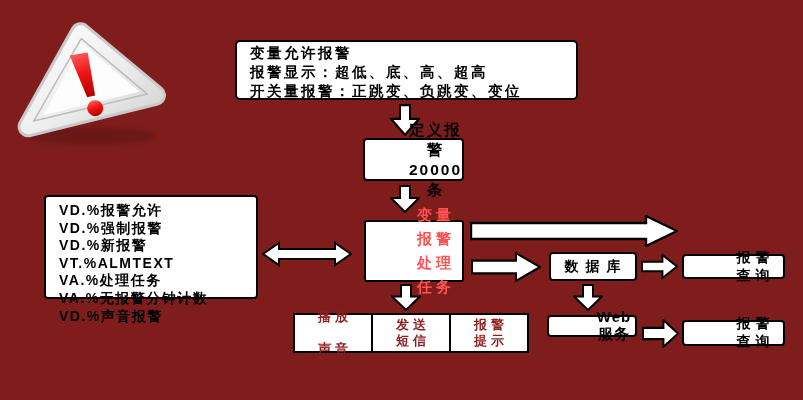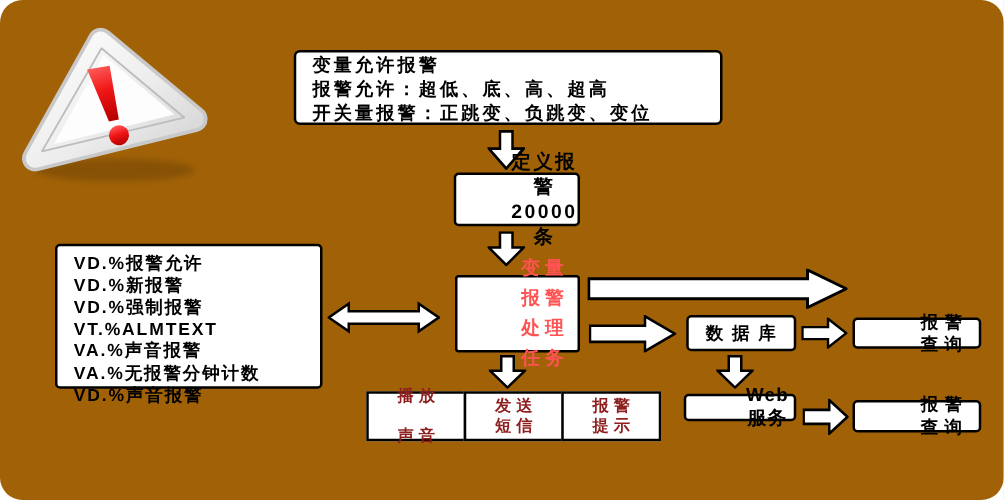--- a/index.html
+++ b/index.html
@@ -6,23 +6,22 @@
   html, body { background: #fff; }
   body {
     font-family: "Liberation Sans", "DejaVu Sans", sans-serif;
     font-weight: bold;
     color: #000;
   }
   .stage {
     position: relative;
     width: 803px;
     height: 400px;
-    background: #a16207;
+    background: #7f1d1d;
     overflow: hidden;
-    border-radius: 18px;
   }
   .box {
     position: absolute;
     background: #fff;
     border: 2px solid #000;
     border-radius: 5px;
     padding-left: 44px;
   }
   .center-text {
     display: flex;
@@ -53,21 +52,21 @@
 
   
   .task-box {
     left: 364px; top: 220px; width: 100px; height: 62px;
     font-size: 15px; line-height: 24px; letter-spacing: 4px;
     color: #ff5252; border-radius: 3px;
   }
 
   
   .vars-box {
-    left: 44px; top: 195px; width: 214px; height: 116px;
+    left: 44px; top: 195px; width: 214px; height: 104px;
     padding: 5px 0 0 13px;
     font-size: 14px; line-height: 17.6px; letter-spacing: 1.5px;
     border-radius: 4px;
   }
 
   
   .display-box { left: 682px; top: 219px; width: 103px; height: 26px; font-size: 14px; letter-spacing: 5px; border-radius: 4px; }
   .query-db-box { left: 682px; top: 254px; width: 103px; height: 25px; font-size: 14px; letter-spacing: 5px; border-radius: 4px; }
   .database-box { left: 549px; top: 252px; width: 88px; height: 29px; font-size: 14px; letter-spacing: 7px; border-radius: 4px; padding-left: 6px; }
   .web-box { left: 547px; top: 315px; width: 90px; height: 22px; font-size: 15px; letter-spacing: 1px; border-radius: 4px; }
@@ -120,21 +119,21 @@
         <g transform="rotate(-13 82 62)">
           <path d="M74,29 L92,32 L85,75 L77,74 Z" fill="url(#rg)"></path>
           <circle cx="81" cy="87" r="8" fill="url(#rg)"></circle>
         </g>
       </g>
     </svg>
   </div>
 
   <div class="box top-box">
     <div>变量允许报警</div>
-    <div>报警允许：超低、底、高、超高</div>
+    <div>报警显示：超低、底、高、超高</div>
     <div>开关量报警：正跳变、负跳变、变位</div>
   </div>
 
   <div class="arrow" style="left:390px; top:104px; width:30px; height:32px;">
     <svg viewBox="0 0 30 28" preserveAspectRatio="none">
         <polygon points="10,1 20,1 20,13 29,13 15,27 1,13 10,13" fill="#fff" stroke="#000" stroke-width="2"></polygon>
       </svg>
   </div>
 
   <div class="box define-box center-text">
@@ -143,24 +142,24 @@
   </div>
 
   <div class="arrow" style="left:390px; top:185px; width:30px; height:28px;">
     <svg viewBox="0 0 30 28" preserveAspectRatio="none">
         <polygon points="10,1 20,1 20,13 29,13 15,27 1,13 10,13" fill="#fff" stroke="#000" stroke-width="2"></polygon>
       </svg>
   </div>
 
   <div class="box vars-box">
     <div>VD.%报警允许</div>
+    <div>VD.%强制报警</div>
     <div>VD.%新报警</div>
-    <div>VD.%强制报警</div>
     <div>VT.%ALMTEXT</div>
-    <div>VA.%声音报警</div>
+    <div>VA.%处理任务</div>
     <div>VA.%无报警分钟计数</div>
     <div>VD.%声音报警</div>
   </div>
 
   <div class="arrow" style="left:262px; top:240px; width:90px; height:28px;">
     <svg viewBox="0 0 90 28" preserveAspectRatio="none">
         <polygon points="1,14 17,3 17,9 73,9 73,3 89,14 73,25 73,19 17,19 17,25" fill="#fff" stroke="#000" stroke-width="2"></polygon>
       </svg>
   </div>
 

